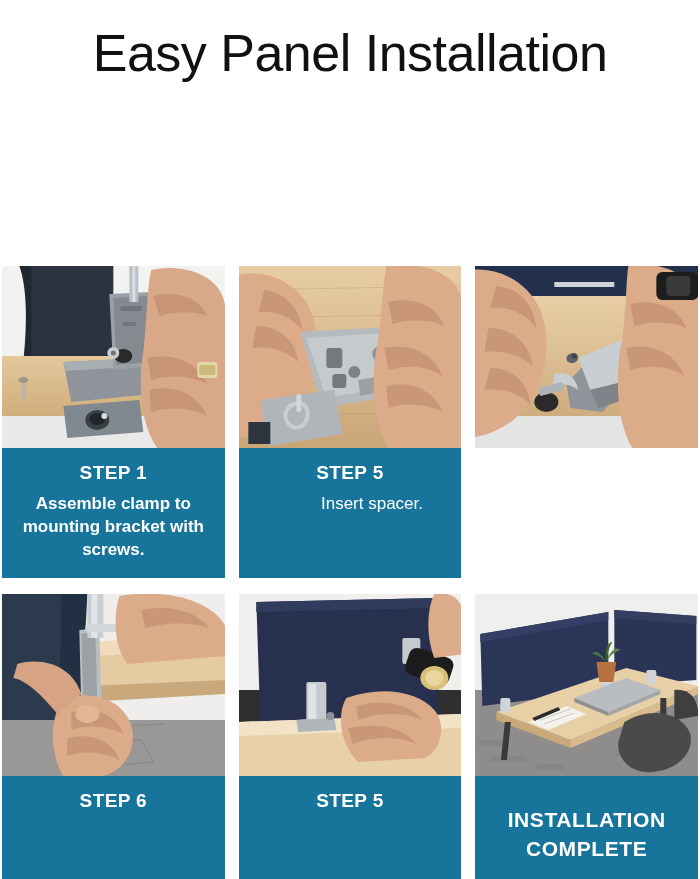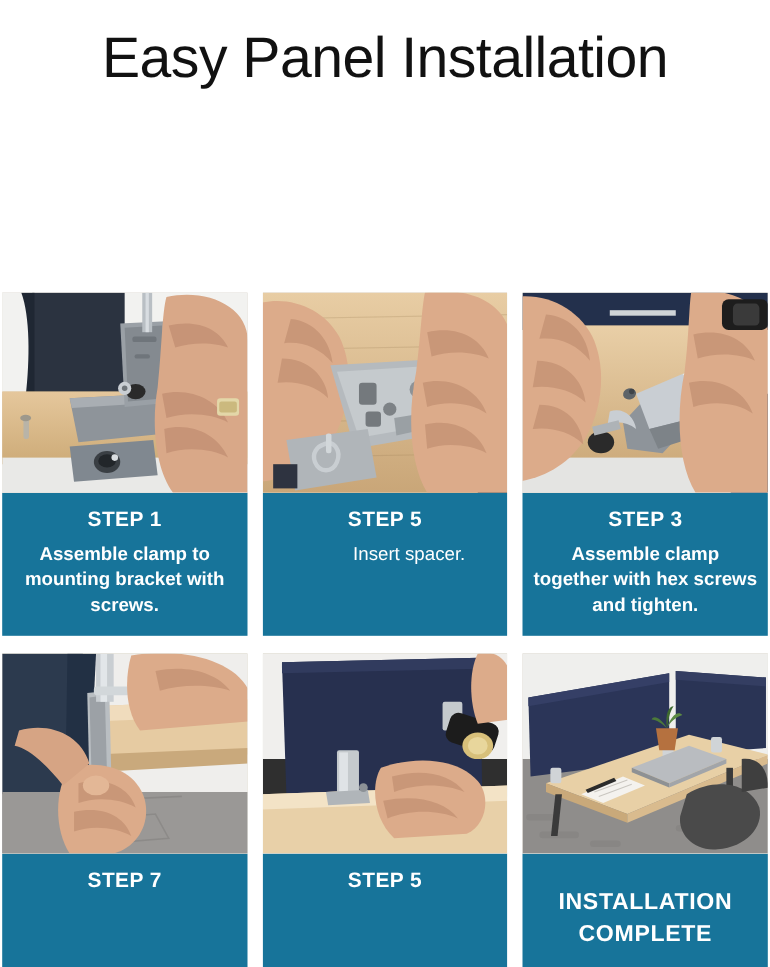--- a/index.html
+++ b/index.html
@@ -243,24 +243,20 @@
           <ellipse cx="72" cy="136" rx="12" ry="10" fill="#2a2a2a"></ellipse>
           <path d="M64 122 L88 116 L90 124 L66 130 Z" fill="#aeb3b7"></path>
 
           <path d="M154 0 C190 -6 226 10 226 48 L226 182 L158 182 C142 156 140 110 148 72 C152 42 152 12 154 0 Z" fill="#dcab8a"></path>
           <path d="M156 38 C182 32 204 42 212 62 C200 56 178 54 160 60 Z" fill="#c99778"></path>
           <path d="M152 82 C178 76 202 88 210 110 C196 100 174 98 156 104 Z" fill="#c99778"></path>
           <rect x="182" y="6" width="42" height="28" rx="6" fill="#1d1d1d"></rect>
           <rect x="192" y="10" width="24" height="20" rx="4" fill="#3a3a3a"></rect>
         </svg>
       </div>
-      <div class="caption">
-        <div class="cap-title">STEP 3</div>
-        <div class="cap-body">Assemble clamp together with hex screws and tighten.</div>
-      </div>
     </div>
 
     <div class="cell">
       <div class="photo">
         <svg viewBox="0 0 224 182" preserveAspectRatio="xMidYMid slice">
           <rect width="224" height="182" fill="#efeeec"></rect>
           <rect x="0" y="0" width="74" height="128" fill="#2c3a4e"></rect>
           <path d="M60 0 L86 0 L80 120 L58 124 Z" fill="#223044"></path>
           <rect x="0" y="126" width="224" height="56" fill="#8c8c8c"></rect>
           <rect x="0" y="126" width="224" height="56" fill="#9a9896"></rect>
@@ -286,21 +282,21 @@
 
           <path d="M62 104 C92 96 122 106 130 132 C136 154 124 176 102 182 L62 182 C48 160 48 124 62 104 Z" fill="#dcab8a"></path>
           <path d="M70 118 C96 112 116 122 122 140 C108 132 86 130 70 136 Z" fill="#c99778"></path>
           <path d="M66 144 C92 138 112 148 118 166 C104 158 82 156 66 162 Z" fill="#c99778"></path>
           <ellipse cx="86" cy="120" rx="12" ry="9" fill="#e3b796"></ellipse>
 
           <path d="M16 70 C44 62 72 74 80 100 L56 120 C40 100 24 86 12 84 Z" fill="#d6a484"></path>
         </svg>
       </div>
       <div class="caption">
-        <div class="cap-title">STEP 7</div>
+        <div class="cap-title">STEP 6</div>
       </div>
     </div>
 
     <div class="cell">
       <div class="photo">
         <svg viewBox="0 0 224 182" preserveAspectRatio="xMidYMid slice">
           <rect width="224" height="182" fill="#f0efed"></rect>
           <rect x="0" y="96" width="224" height="34" fill="#2f2f2f"></rect>
 
           <path d="M18 8 L198 4 L200 124 L22 128 Z" fill="#27304f"></path>

